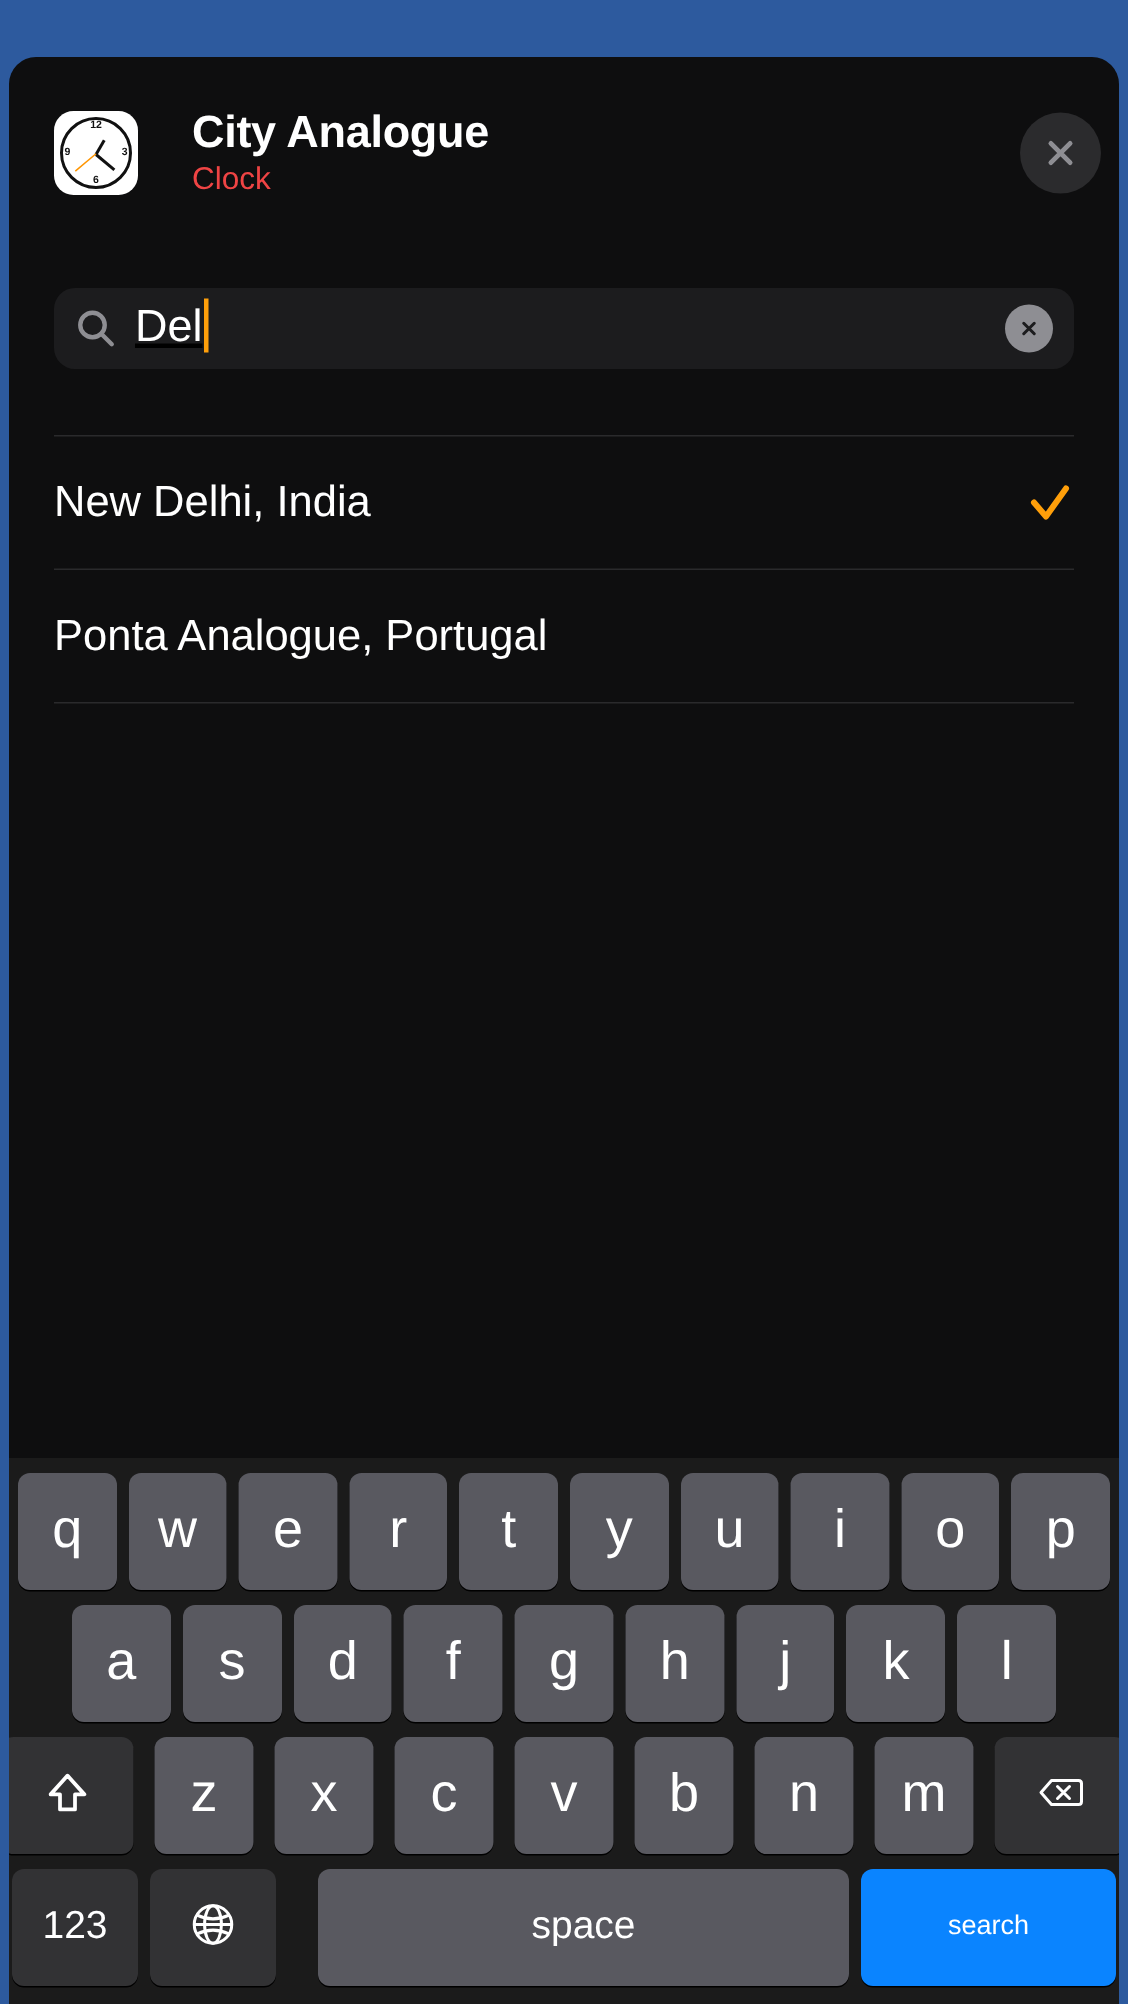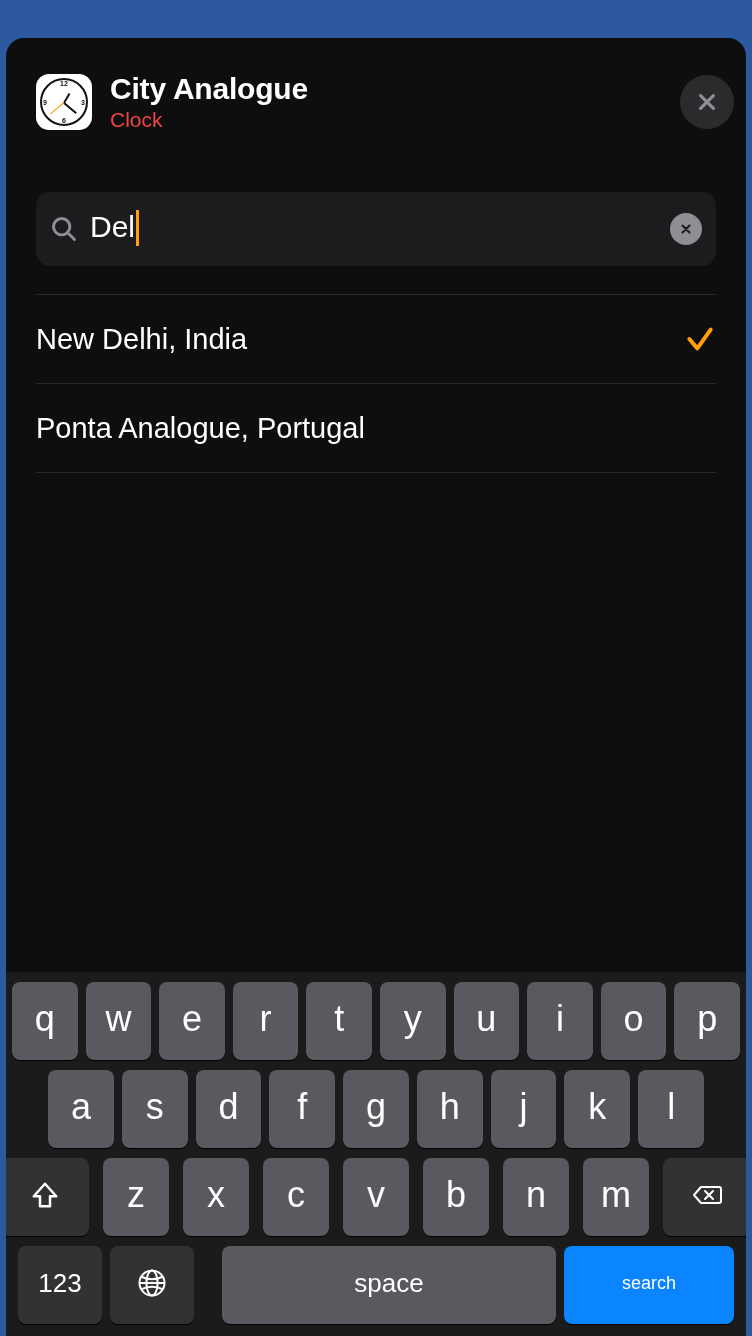--- a/index.html
+++ b/index.html
@@ -2,21 +2,21 @@
 <html><head>
 <meta charset="utf-8">
 <style>
   * { box-sizing: border-box; margin: 0; padding: 0; font-family: -apple-system, "SF Pro Text", "Helvetica Neue", Arial, sans-serif; -webkit-font-smoothing: antialiased; }
   html, body { width: 752px; height: 1336px; background: #2d5a9e; overflow: hidden; }
   .sheet {
     position: absolute; top: 38px; left: 6px; right: 6px; bottom: 0;
     background: #0e0e0f; border-radius: 18px 18px 0 0; overflow: hidden;
     display: flex; flex-direction: column;
   }
-  .header { display: flex; align-items: center; padding: 34px 12px 14px 30px; }
+  .header { display: flex; align-items: center; padding: 34px 12px 14px 30px; gap: 18px; }
   .app-icon {
     width: 56px; height: 56px; border-radius: 13px; background: #fff;
     display: flex; align-items: center; justify-content: center; flex: 0 0 auto; margin-right: 18px;
     position: relative;
   }
   .clock-face {
     width: 48px; height: 48px; border: 2px solid #111; border-radius: 50%;
     position: relative;
   }
   .clock-face .tick { position: absolute; font-size: 7px; color:#111; font-weight:600; }
@@ -28,35 +28,35 @@
   .title-block { flex: 1; }
   .title { color: #fff; font-size: 30px; font-weight: 700; letter-spacing: -0.2px; }
   .subtitle { color: #ef4444; font-size: 21px; margin-top: 2px; }
   .close-btn {
     width: 54px; height: 54px; border-radius: 50%; background: #2b2b2d;
     display: flex; align-items: center; justify-content: center; flex: 0 0 auto;
   }
   .close-btn svg { width: 22px; height: 22px; }
   .search-wrap { padding: 46px 30px 0 30px; }
   .search-bar {
-    background: #1c1c1e; border-radius: 14px; height: 74px;
-    display: flex; align-items: center; padding: 0 14px; position:relative;
+    background: #1c1c1e; border-radius: 14px; height: 54px;
+    display: flex; align-items: center; padding: 0 14px; position:relative;text-decoration:underline;
   }
   .search-bar .mag { width: 28px; height: 28px; margin-right: 12px; flex:0 0 auto; }
   .search-text { color: #fff; font-size: 30px; flex: 1; position: relative; }
   .cursor {
     display: inline-block; width: 3px; height: 36px; background: #ff9f0a;
     vertical-align: middle; margin-left: 1px; position: relative; top: -2px;
   }
   .clear-btn {
     width: 32px; height: 32px; border-radius: 50%; background: #8e8e93;
     display:flex; align-items:center; justify-content:center; flex:0 0 auto;
   }
   .clear-btn svg{width:14px;height:14px;}
-  .results { padding: 16px 30px; margin-top: 12px; }
+  .results { padding: 16px 30px; margin-top: 28px; }
   .hr { height:1px; background:#2a2a2c; }
   .row {
     display:flex; align-items:center; height:88px;
   }
   .row .label { color:#fff; font-size:29px; flex:1; }
   .check { width:32px; height:32px; }
   
   .kbd {
     background:#1b1b1b; flex:0 0 auto; margin-top:auto;
     padding: 0 0 12px 0;
@@ -74,21 +74,21 @@
   .key {
     flex:1; background:#595960; border-radius:8px; height:78px;
     display:flex; align-items:center; justify-content:center;
     color:#fff; font-size:36px; box-shadow: 0 1px 0 #000; padding-bottom:4px;
   }
   .key.dark { background:#323234; }
   .krow.r3 .key.letter{ flex: 0 0 66px; }
   .krow.r3 { justify-content:center; }
   .shift, .bksp { flex:0 0 88px !important; }
   .krow.r3 { padding:0 6px; gap:14px; }
-  .bottom-row { display:flex; padding:0 12px; gap:8px; margin-top:10px;align-items:flex-end; }
+  .bottom-row { display:flex; padding:0 2px; gap:8px; margin-top:10px;align-items:flex-end; }
   .key.num{flex:0 0 84px; font-size:26px;}
   .key.globe{flex:0 0 84px;}
   .key.space{flex:1; font-size:26px;margin-left:20px;}
   .key.search{flex:0 0 170px; background:#0a84ff; font-size:18px;}
   .key svg{width:30px;height:30px;}
 </style>
 </head>
 <body>
 
 <div class="sheet">

